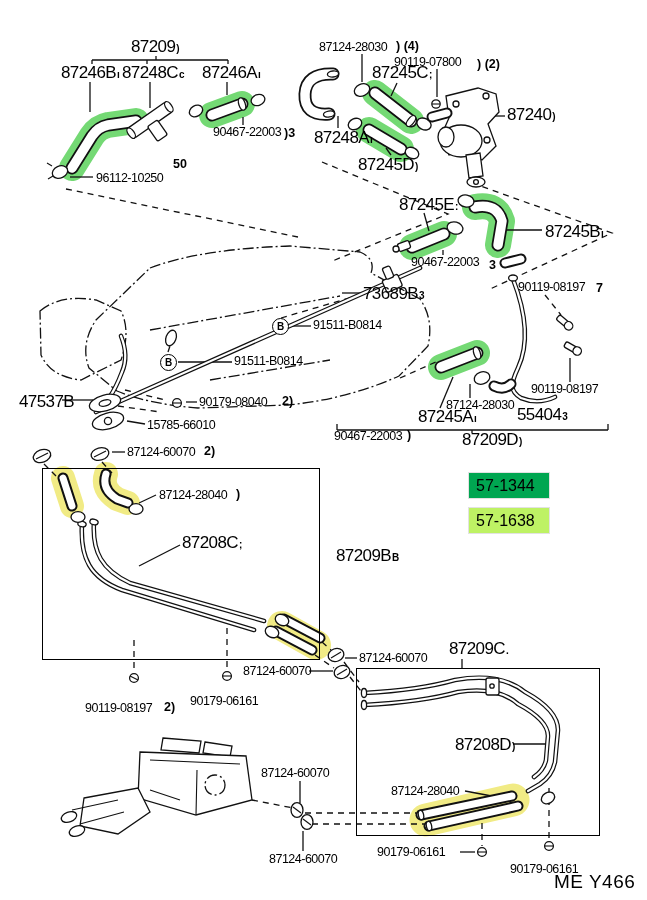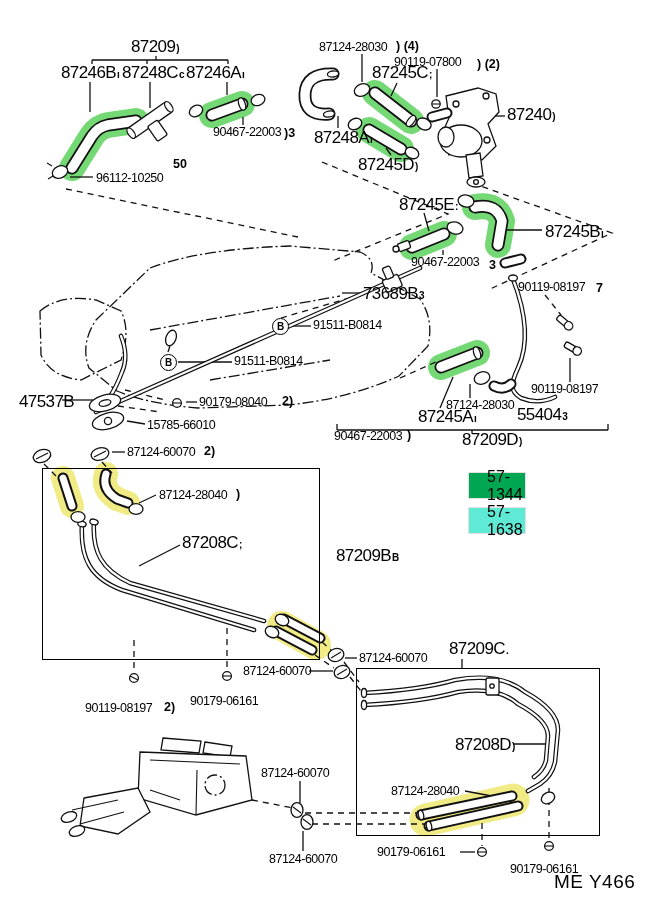--- a/index.html
+++ b/index.html
@@ -4,22 +4,22 @@
 <style>
   html,body{margin:0;padding:0;background:#fff}
   .stage{position:relative;width:647px;height:900px;background:#fff;overflow:hidden;
          font-family:"Liberation Sans",sans-serif;color:#000}
   .stage svg{position:absolute;left:0;top:0}
   .lbl{position:absolute;white-space:nowrap;line-height:1}
   .big{font-size:17px;letter-spacing:-0.6px}
   .small{font-size:12.5px;letter-spacing:-0.5px}
   .sub{font-size:10px;font-weight:700;margin-left:1px}
   .mark{position:absolute;font-size:12.5px;font-weight:700;white-space:nowrap;line-height:1}
-  .badge{position:absolute;width:58px;height:27px;display:flex;align-items:center;
-         padding-left:18px;font-size:16px;box-sizing:border-box;border:1px solid #e2e2e2}
+  .badge{position:absolute;width:82px;height:27px;display:flex;align-items:center;
+         padding-left:7px;font-size:16px;box-sizing:border-box;border:1px solid #e2e2e2}
   .cb{position:absolute;width:15px;height:15px;border:1.5px solid #000;border-radius:50%;
       font-size:10px;font-weight:700;display:flex;align-items:center;justify-content:center;background:#fff;line-height:1}
   .box{position:absolute;border:1.5px solid #000;box-sizing:border-box}
   .footer{position:absolute;font-size:19px;font-weight:400;letter-spacing:0.5px}
   
   .ln{fill:none;stroke:#111;stroke-width:1.3px}
   .thin{stroke-width:1.1px}
   .dd{stroke-dasharray:11 3 2 3}
   .dsh{stroke-dasharray:6 5}
   .hlg{fill:none;stroke:#74d974;stroke-width:26px;stroke-linecap:round;stroke-linejoin:round}
@@ -314,21 +314,21 @@
 
   <div class="box" style="left:42px;top:468px;width:278px;height:192px"></div>
   <div class="box" style="left:356px;top:668px;width:244px;height:168px"></div>
 
   <div class="cb" style="left:272px;top:318px">B</div>
   <div class="cb" style="left:160px;top:354px">B</div>
 
   <div class="lbl big" style="left:131px;top:38px"><span>87209</span><span class="sub">)</span></div>
   <div class="lbl big" style="left:61px;top:64px"><span>87246B</span><span class="sub">ı</span></div>
   <div class="lbl big" style="left:122px;top:64px"><span>87248C</span><span class="sub">c</span></div>
-  <div class="lbl big" style="left:186px;top:64px"><span>87246A</span><span class="sub">ı</span></div>
+  <div class="lbl big" style="left:202px;top:64px"><span>87246A</span><span class="sub">ı</span></div>
   <div class="lbl small" style="left:319px;top:41px"><span>87124-28030</span></div>
   <div class="lbl small" style="left:394px;top:56px"><span>90119-07800</span></div>
   <div class="lbl big" style="left:372px;top:64px"><span>87245C</span><span class="sub">;</span></div>
   <div class="lbl small" style="left:213px;top:126px"><span>90467-22003</span></div>
   <div class="lbl big" style="left:314px;top:129px"><span>87248A</span><span class="sub">ı</span></div>
   <div class="lbl big" style="left:507px;top:106px"><span>87240</span><span class="sub">)</span></div>
   <div class="lbl small" style="left:96px;top:172px"><span>96112-10250</span></div>
   <div class="lbl big" style="left:358px;top:156px"><span>87245D</span><span class="sub">)</span></div>
   <div class="lbl big" style="left:399px;top:196px"><span>87245E</span><span class="sub">:</span></div>
   <div class="lbl big" style="left:545px;top:223px"><span>87245B</span><span class="sub">ı</span></div>
@@ -368,17 +368,17 @@
   <div class="mark" style="left:173px;top:158px">50</div>
   <div class="mark" style="left:489px;top:259px">3</div>
   <div class="mark" style="left:596px;top:282px">7</div>
   <div class="mark" style="left:282px;top:395px">2)</div>
   <div class="mark" style="left:407px;top:429px">)</div>
   <div class="mark" style="left:204px;top:445px">2)</div>
   <div class="mark" style="left:236px;top:488px">)</div>
   <div class="mark" style="left:164px;top:701px">2)</div>
 
   <div class="badge" style="left:468px;top:472px;background:#00a651">57-1344</div>
-  <div class="badge" style="left:468px;top:507px;background:#5eead4">57-1638</div>
+  <div class="badge" style="left:468px;top:507px;background:#bef264">57-1638</div>
 
   <div class="footer" style="left:554px;top:871px">ME Y466</div>
 
 </div>
 
 </body></html>

